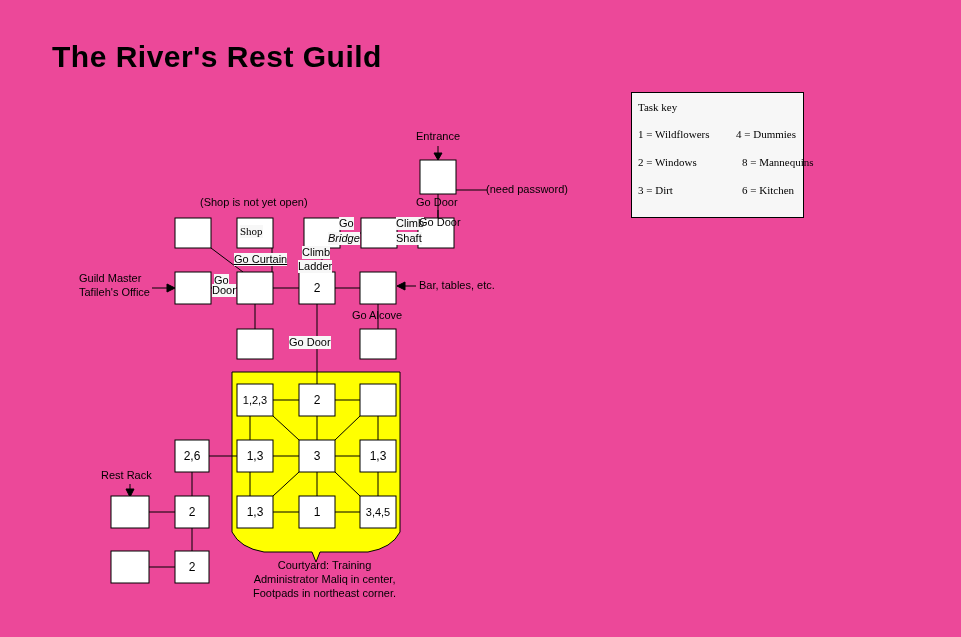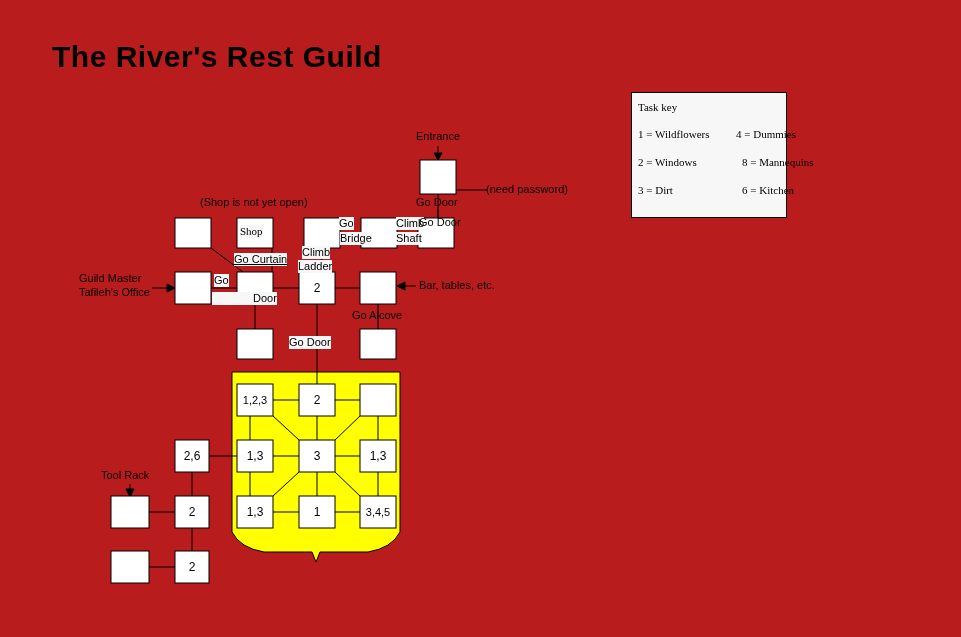--- a/index.html
+++ b/index.html
@@ -5,21 +5,21 @@
 <style>
   html, body {
     margin: 0;
     padding: 0;
     background: #f7f7f7;
   }
   #canvas {
     position: relative;
     width: 961px;
     height: 637px;
-    background: #b91c1c;
+    background: #ec4899;
     overflow: hidden;
     font-family: "Liberation Sans", sans-serif;
     text-align: center;
   }
   #map-svg {
     position: absolute;
     left: 0;
     top: 0;
     width: 961px;
     height: 637px;
@@ -32,21 +32,21 @@
     font-size: 30px;
     font-weight: bold;
     color: #000;
     letter-spacing: 0.5px;
     white-space: nowrap;
   }
   .taskkey {
     position: absolute;
     left: 631px;
     top: 92px;
-    width: 156px;
+    width: 173px;
     height: 126px;
     border: 1px solid #000;
     background: #f7f7f7;
     box-sizing: border-box;
     font-family: "Liberation Serif", serif;
     font-size: 11px;
     color: #000;
   }
   .taskkey .tk-title {
     position: absolute;
@@ -225,34 +225,37 @@
 
   <div class="lbl" style="left:416px; top:130px;">Entrance</div>
   <div class="lbl" style="left:416px; top:196px;">Go Door</div>
   <div class="lbl" style="left:486px; top:183px;">(need password)</div>
 
   <div class="lbl" style="left:200px; top:196px;">(Shop is not yet open)</div>
   <div class="lbl bg" style="left:240px; top:225px;font-family:Liberation Serif, serif;">Shop</div>
   <div class="lbl bg" style="left:234px; top:253px;text-decoration:underline;">Go Curtain</div>
 
   <div class="lbl bg" style="left:339px; top:217px;">Go</div>
-  <div class="lbl bg" style="left:340px; top:232px;">Bridge</div>
+  <div class="lbl bg" style="left:328px; top:232px;font-style:italic;">Bridge</div>
   <div class="lbl bg" style="left:396px; top:217px;">Climb</div>
   <div class="lbl bg" style="left:396px; top:232px;">Shaft</div>
   <div class="lbl" style="left:419px; top:216px;">Go Door</div>
 
   <div class="lbl bg" style="left:302px; top:246px;">Climb</div>
   <div class="lbl bg" style="left:298px; top:260px;">Ladder</div>
 
   <div class="lbl" style="left:79px; top:272px;">Guild Master</div>
   <div class="lbl" style="left:79px; top:286px;">Tafileh's Office</div>
 
   <div class="lbl bg" style="left:214px; top:274px;">Go</div>
-  <div class="lbl bg" style="left:212px; top:292px;padding-left:41px;">Door</div>
+  <div class="lbl bg" style="left:212px; top:284px;">Door</div>
 
   <div class="lbl" style="left:419px; top:279px;">Bar, tables, etc.</div>
   <div class="lbl" style="left:352px; top:309px;">Go Alcove</div>
   <div class="lbl bg" style="left:289px; top:336px;">Go Door</div>
 
-  <div class="lbl" style="left:101px; top:469px;">Tool Rack</div>
-
+  <div class="lbl" style="left:101px; top:469px;">Rest Rack</div>
+
+  <div class="caption">Courtyard: Training
+Administrator Maliq in center,
+Footpads in northeast corner.</div>
 
 </div>
 
 </body></html>

